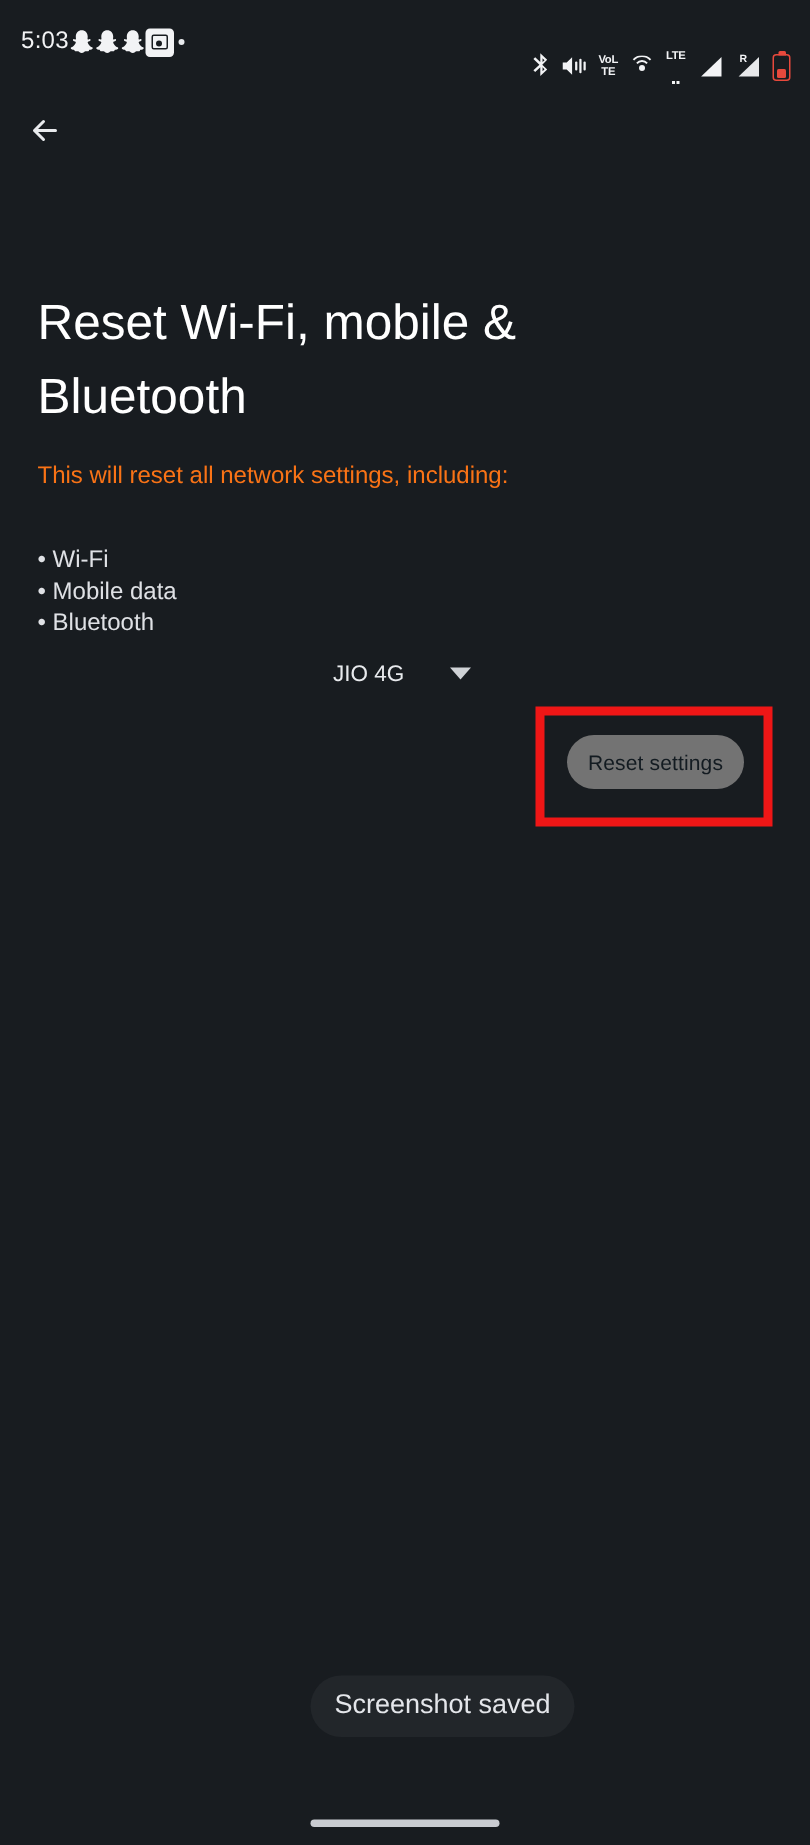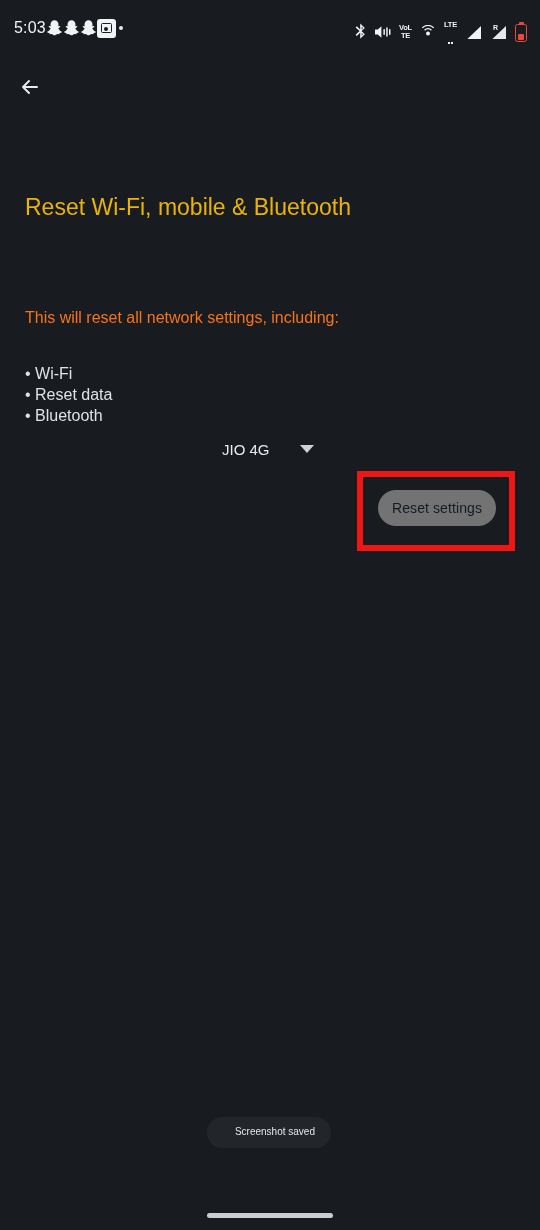--- a/index.html
+++ b/index.html
@@ -66,21 +66,21 @@
   }
   #overflow-dot {
     width: 4px; height: 4px;
     border-radius: 50%;
     background: #e8eaed;
     margin-left: 3px;
   }
 
   #status-right {
     position: absolute;
-    right: 13px; top: 4px;
+    right: 13px; top: 16px;
     height: 56px;
     display: flex;
     align-items: center;
     gap: 8px;
   }
   .sicon { display: block; }
   .volte-txt, .lte-txt {
     color: #f2f3f5;
     font-size: 7.5px;
     font-weight: bold;
@@ -136,22 +136,22 @@
     align-items: center;
     justify-content: center;
     cursor: pointer;
   }
 
   
   #page-title {
     position: absolute;
     left: 25px; top: 168px;
     width: 400px;
-    color: #eab308;
-    font-size: 23px;
+    color: #ffffff;
+    font-size: 33px;
     line-height: 49px;
     font-weight: normal;
     letter-spacing: 0px;
   }
   #description {
     position: absolute;
     left: 25px; top: 306px;
     color: #f97316;
     font-size: 16px;
     line-height: 24px;
@@ -213,21 +213,21 @@
 
   
   #toast {
     position: absolute;
     left: 207px; top: 1117px;
     min-width: 124px;
     padding: 9px 16px 11px;
     background: #22262a;
     border-radius: 22px;
     color: #e4e6ea;
-    font-size: 10px;
+    font-size: 18px;
     text-align: right;
     box-sizing: border-box;
   }
 
   
   #nav-pill {
     position: absolute;
     left: 207px; top: 1213px;
     width: 126px; height: 5px;
     background: #c9ccd1;
@@ -330,21 +330,21 @@
       <path fill="none" stroke="#e8eaed" stroke-width="2" stroke-linecap="round" stroke-linejoin="round" d="M19 12H5M11 6l-6 6 6 6"></path>
     </svg>
   </div>
 
   <h1 id="page-title">Reset Wi-Fi, mobile &amp; Bluetooth</h1>
 
   <div id="description">This will reset all network settings, including:</div>
 
   <div id="bullet-list">
     <div class="bullet-item">• Wi-Fi</div>
-    <div class="bullet-item">• Reset data</div>
+    <div class="bullet-item">• Mobile data</div>
     <div class="bullet-item">• Bluetooth</div>
   </div>
 
   <div id="sim-dropdown">
     <span id="sim-label">JIO 4G</span>
     <span id="sim-caret"></span>
   </div>
 
   <div id="highlight-box"></div>
 

